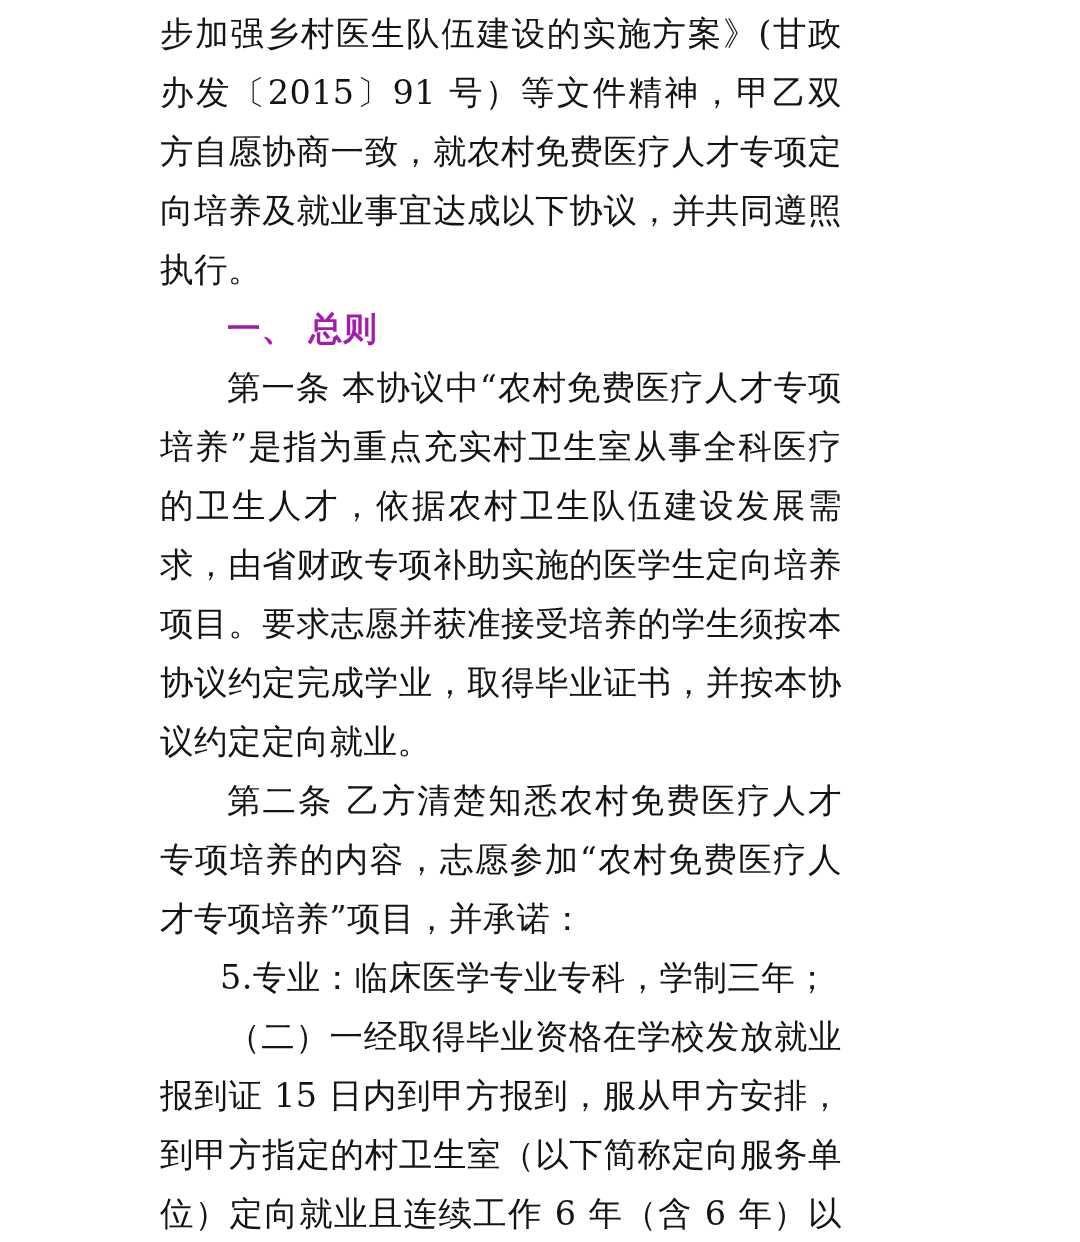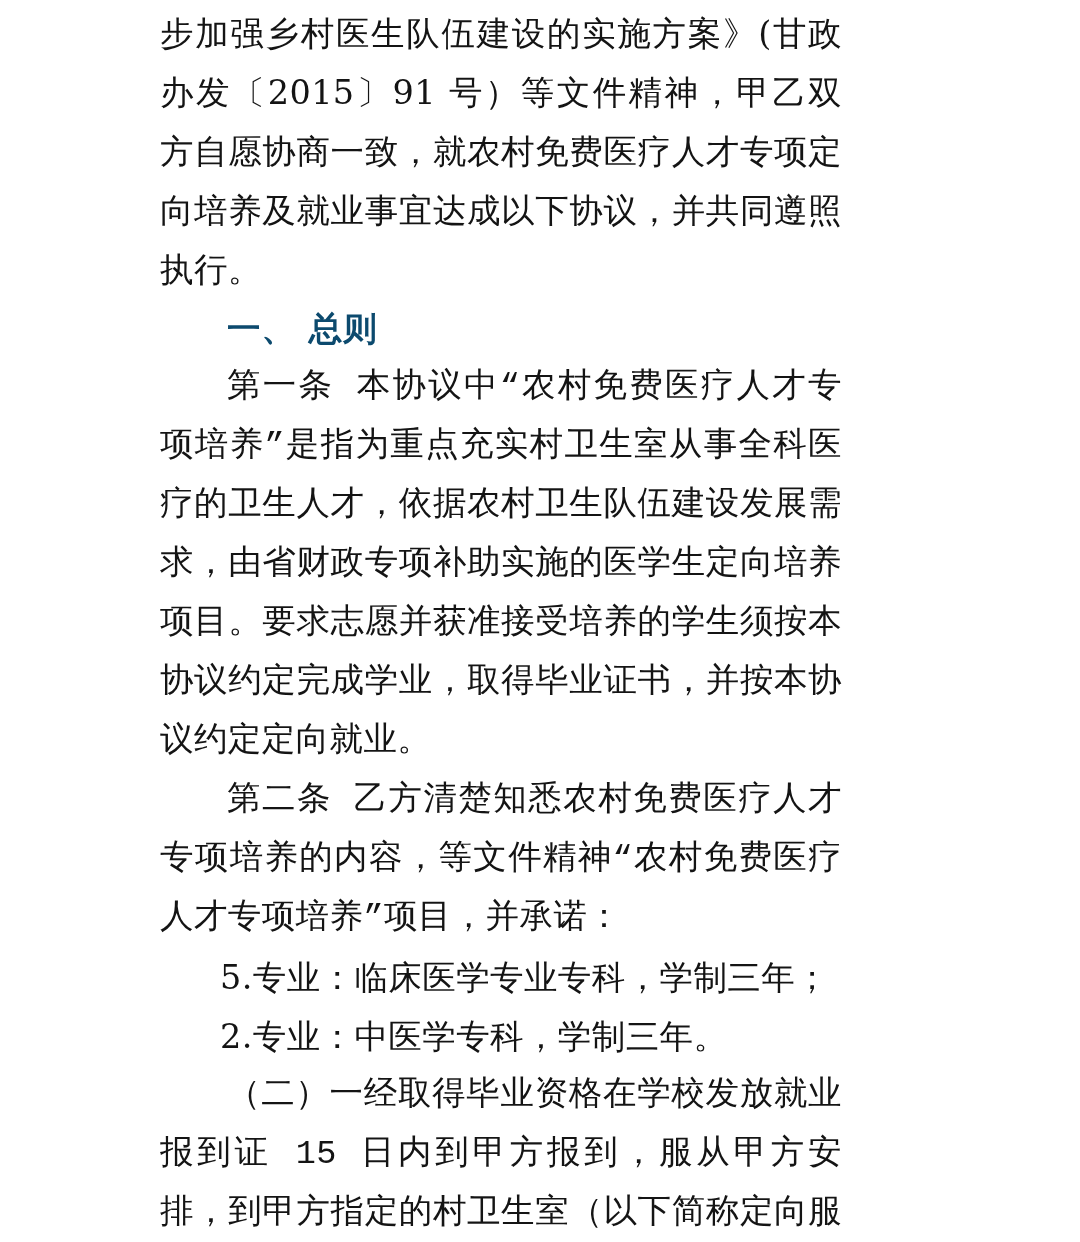--- a/index.html
+++ b/index.html
@@ -34,56 +34,54 @@
     text-align: justify;
     text-justify: inter-ideograph;
     color: #141414;
     font-weight: 400;
   }
   p.cont {
     text-indent: 0;
   }
   p.ind1 {
     text-indent: 67px;
-    font-family: Liberation Mono, monospace;
   }
   p.ind-half {
     text-indent: 60px;
   }
   h2.heading {
     margin: 0;
     font-size: 33.5px;
     line-height: 59px;
     font-weight: bold;
     text-indent: 67px;
     letter-spacing: 1px;
-    color: #0c4a6e;
+    color: #a21caf;
     font-family: "DejaVu Sans", "Liberation Sans", sans-serif;
   }
   .gap-blank {
     display: inline-block;
   }
   .blank-wide { width: 200px; }
   .blank-narrow { width: 78px; }
 </style>
 </head>
 <body>
 
 <div class="page">
   <div class="doc-body">
 
     <p class="cont">步加强乡村医生队伍建设的实施方案》(甘政办发〔2015〕91 号）等文件精神，甲乙双方自愿协商一致，就农村免费医疗人才专项定向培养及就业事宜达成以下协议，并共同遵照执行。</p>
 
     <h2 class="heading">一、 总则</h2>
 
     <p class="ind1">第一条 本协议中“农村免费医疗人才专项培养”是指为重点充实村卫生室从事全科医疗的卫生人才，依据农村卫生队伍建设发展需求，由省财政专项补助实施的医学生定向培养项目。要求志愿并获准接受培养的学生须按本协议约定完成学业，取得毕业证书，并按本协议约定定向就业。</p>
 
-    <p class="ind1">第二条 乙方清楚知悉农村免费医疗人才专项培养的内容，等文件精神“农村免费医疗人才专项培养”项目，并承诺：</p>
+    <p class="ind1">第二条 乙方清楚知悉农村免费医疗人才专项培养的内容，志愿参加“农村免费医疗人才专项培养”项目，并承诺：</p>
 
 
     <p class="ind-half">5.专业：临床医学专业专科，学制三年；</p>
 
-    <p class="ind-half">2.专业：中医学专科，学制三年。</p>
 
     <p class="ind1">（二）一经取得毕业资格在学校发放就业报到证 15 日内到甲方报到，服从甲方安排，到甲方指定的村卫生室（以下简称定向服务单位）定向就业且连续工作 6 年（含 6 年）以上（以下简称服务期）。</p>
 
   </div>
 </div>
 
 </body></html>

